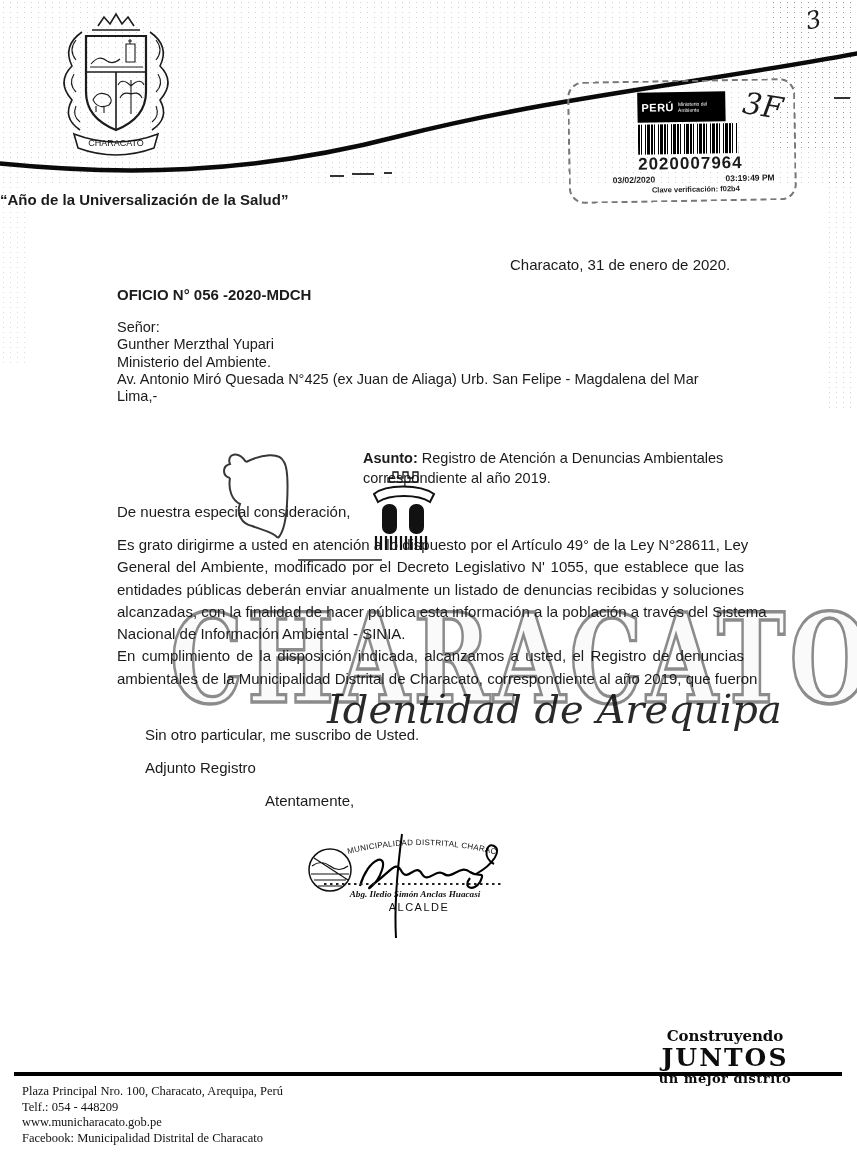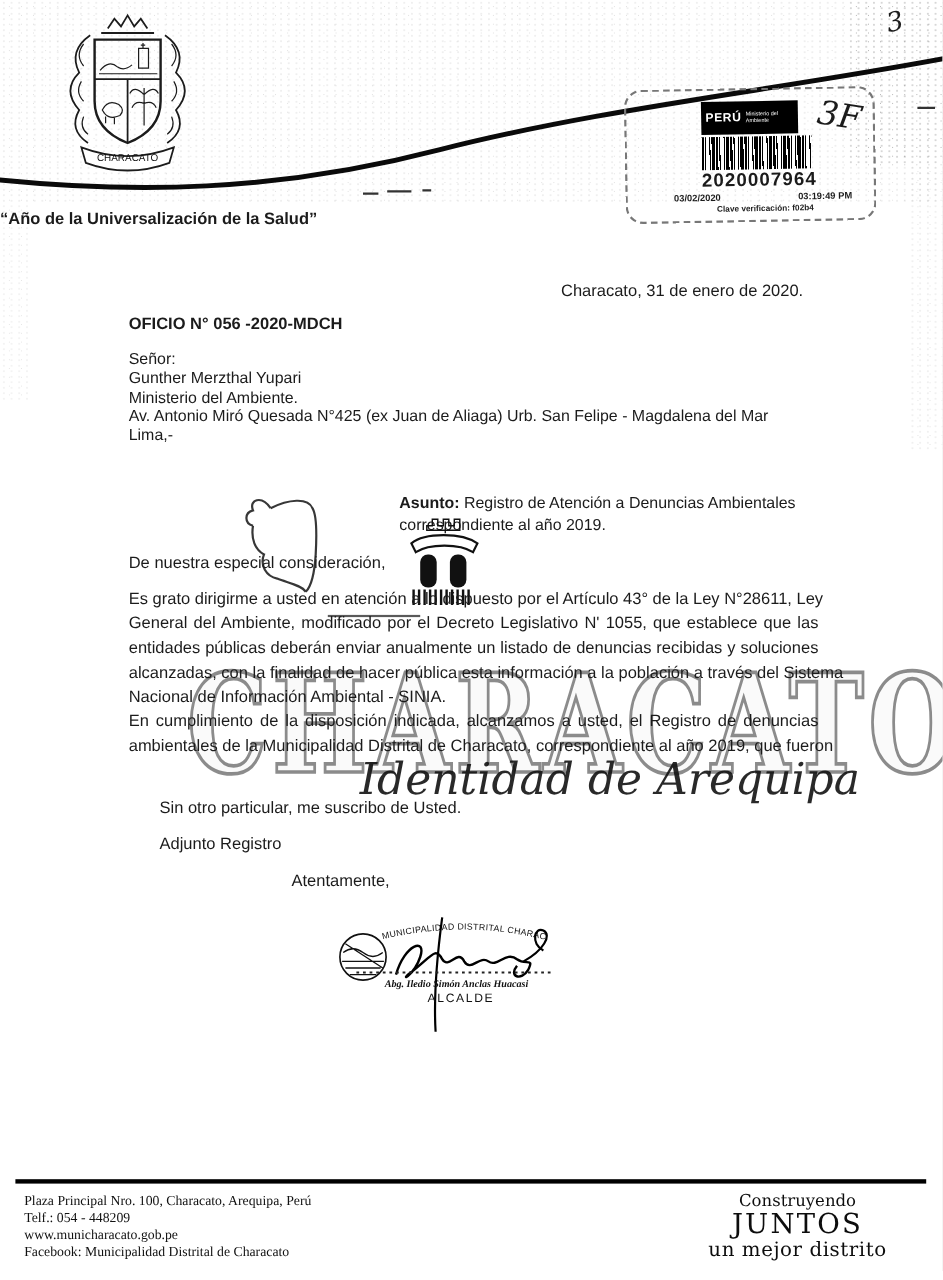--- a/index.html
+++ b/index.html
@@ -44,25 +44,25 @@
      display:flex;justify-content:space-between;padding:0 14px;box-sizing:border-box;}
   .sticker .verification{position:absolute;left:40px;top:103px;width:170px;text-align:center;
      font-size:7.5px;font-weight:bold;color:#222;}
   .handnote{left:743px;top:88px;font-family:"DejaVu Serif",serif;font-style:italic;font-size:30px;
      transform:rotate(9deg);z-index:3;}
   .cornermark{left:806px;top:6px;font-family:"DejaVu Serif",serif;font-style:italic;font-size:24px;
      transform:rotate(-12deg);}
   .footer-rule{left:14px;top:1072px;width:828px;height:4px;background:#000;}
   .footer-left{left:22px;top:1084px;font-family:"Liberation Serif",serif;font-size:12.5px;
      line-height:15.5px;color:#111;}
-  .footer-right{left:632px;top:1082px;width:186px;text-align:center;
-     font-family:"DejaVu Serif",serif;font-weight:normal;color:#0d0d0d;}
+  .footer-right{left:632px;top:1027px;width:186px;text-align:center;
+     font-family:"DejaVu Serif",serif;font-weight:bold;color:#0d0d0d;}
   .footer-right .l1{font-size:15px;}
   .footer-right .l2{font-size:25px;letter-spacing:2px;line-height:26px;}
-  .footer-right .l3{font-size:18px;letter-spacing:0.5px;}
+  .footer-right .l3{font-size:13px;letter-spacing:0.5px;}
 </style>
 </head>
 <body>
 
 <div class="page">
 
   <div class="noise" style="left:0;top:0;width:857px;height:185px;opacity:0.32;"></div>
   <div class="noise" style="left:770px;top:0;width:87px;height:150px;opacity:0.5;"></div>
   <div class="noise" style="left:826px;top:150px;width:31px;height:260px;opacity:0.3;"></div>
   <div class="noise" style="left:0;top:185px;width:30px;height:180px;opacity:0.25;"></div>
@@ -150,21 +150,21 @@
   </svg>
 
   <div class="abs greeting">De nuestra especial consideración,</div>
 
   <div class="abs wm-text">CHARACATO</div>
   <div class="abs wm-script">Identidad de Arequipa</div>
 
   <div class="abs underline-artifact"></div>
 
   <div class="abs body-block">
-    <div class="bline">Es grato dirigirme a usted en atención a lo dispuesto por el Artículo 43° de la Ley N°28611, Ley</div>
+    <div class="bline">Es grato dirigirme a usted en atención a lo dispuesto por el Artículo 49° de la Ley N°28611, Ley</div>
     <div class="bline">General del Ambiente, modificado por el Decreto Legislativo N' 1055, que establece que las</div>
     <div class="bline">entidades públicas deberán enviar anualmente un listado de denuncias recibidas y soluciones</div>
     <div class="bline">alcanzadas, con la finalidad de hacer pública esta información a la población a través del Sistema</div>
     <div class="bline endp">Nacional de Información Ambiental - SINIA.</div>
     <div class="bline">En cumplimiento de la disposición indicada, alcanzamos a usted, el Registro de denuncias</div>
     <div class="bline">ambientales de la Municipalidad Distrital de Characato, correspondiente al año 2019, que fueron</div>
   </div>
 
   <div class="abs closing1">Sin otro particular, me suscribo de Usted.</div>
   <div class="abs attachment">Adjunto Registro</div>

